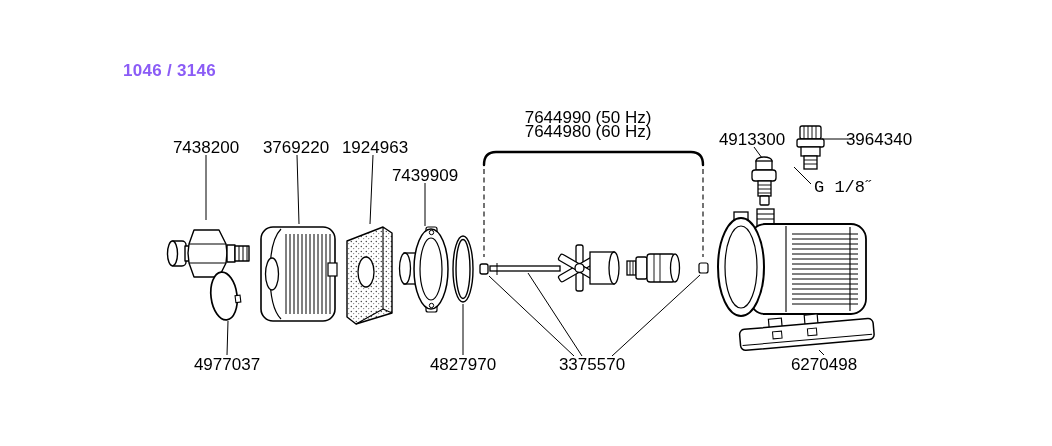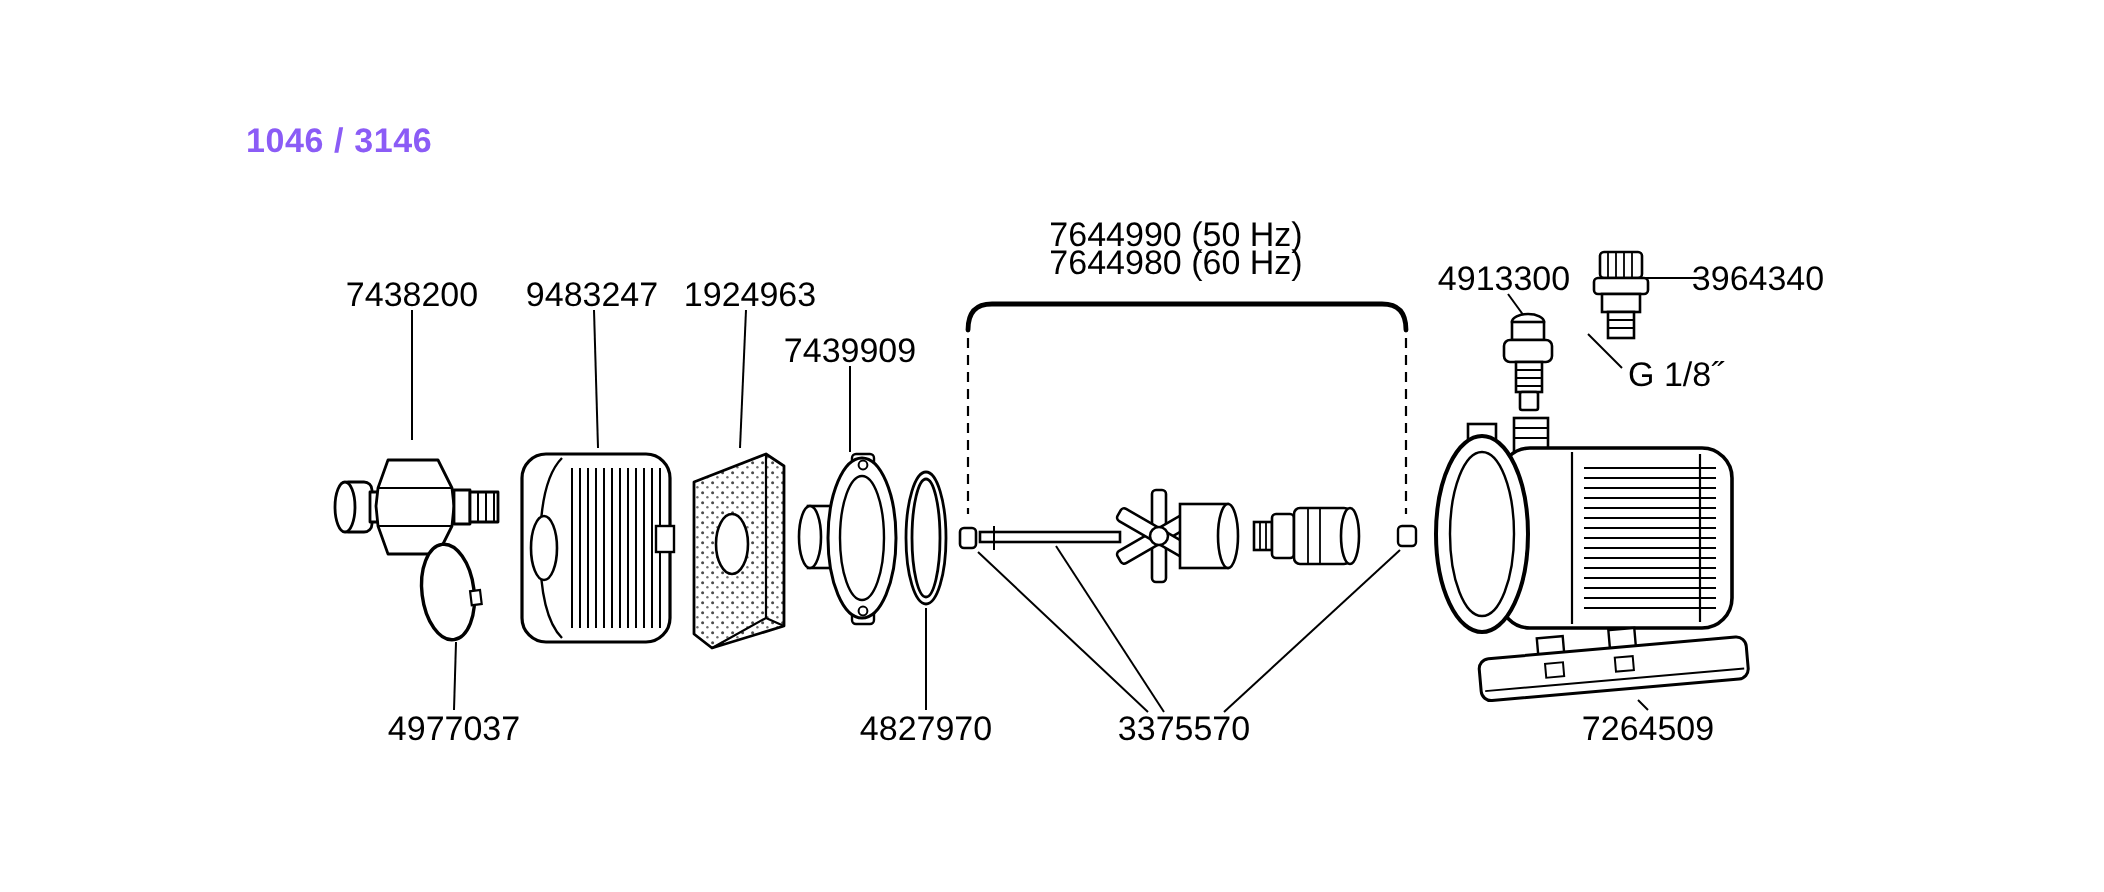--- a/index.html
+++ b/index.html
@@ -8,21 +8,21 @@
     overflow:hidden; font-family:"Liberation Sans", sans-serif; color:#000;
   }
   .title {
     position:absolute; left:123px; top:61px;
     font-size:17px; font-weight:bold; letter-spacing:.3px; color:#8b5cf6;
   }
   .lbl {
     position:absolute; font-size:17px; line-height:13px; color:#000;
     white-space:nowrap; transform:translateX(-50%);
   }
-  .lbl.la { transform:none; }
+  .lbl.la { transform:none;font-family:Liberation Mono, monospace; }
   svg.art { position:absolute; left:0; top:0; }
 </style>
 </head>
 <body>
 
 <div class="page">
 
   <svg class="art" width="1052" height="446" viewBox="0 0 1052 446">
     <defs>
       <pattern id="stip" width="5" height="5" patternUnits="userSpaceOnUse">
@@ -169,26 +169,26 @@
       <rect x="797" y="139" width="27" height="8" rx="2"></rect>
       <rect x="801" y="147" width="19" height="9"></rect>
       <rect x="804" y="156" width="13" height="13"></rect>
       <path d="M804,160 H817 M804,164 H817" stroke-width="0.9" fill="none"></path>
     </g>
   </svg>
 
   <div class="title">1046 / 3146</div>
 
   <div class="lbl" style="left:206px; top:141px">7438200</div>
-  <div class="lbl" style="left:296px; top:141px">9483247</div>
+  <div class="lbl" style="left:296px; top:141px">3769220</div>
   <div class="lbl" style="left:375px; top:141px">1924963</div>
   <div class="lbl" style="left:425px; top:169px">7439909</div>
   <div class="lbl" style="left:588px; top:111px">7644990 (50 Hz)</div>
   <div class="lbl" style="left:588px; top:125px">7644980 (60 Hz)</div>
   <div class="lbl" style="left:752px; top:133px">4913300</div>
   <div class="lbl" style="left:879px; top:133px">3964340</div>
   <div class="lbl la" style="left:814px; top:181px">G 1/8˝</div>
   <div class="lbl" style="left:227px; top:358px">4977037</div>
   <div class="lbl" style="left:463px; top:358px">4827970</div>
   <div class="lbl" style="left:592px; top:358px">3375570</div>
-  <div class="lbl" style="left:824px; top:358px">7264509</div>
+  <div class="lbl" style="left:824px; top:358px">6270498</div>
 
 </div>
 
 </body></html>

